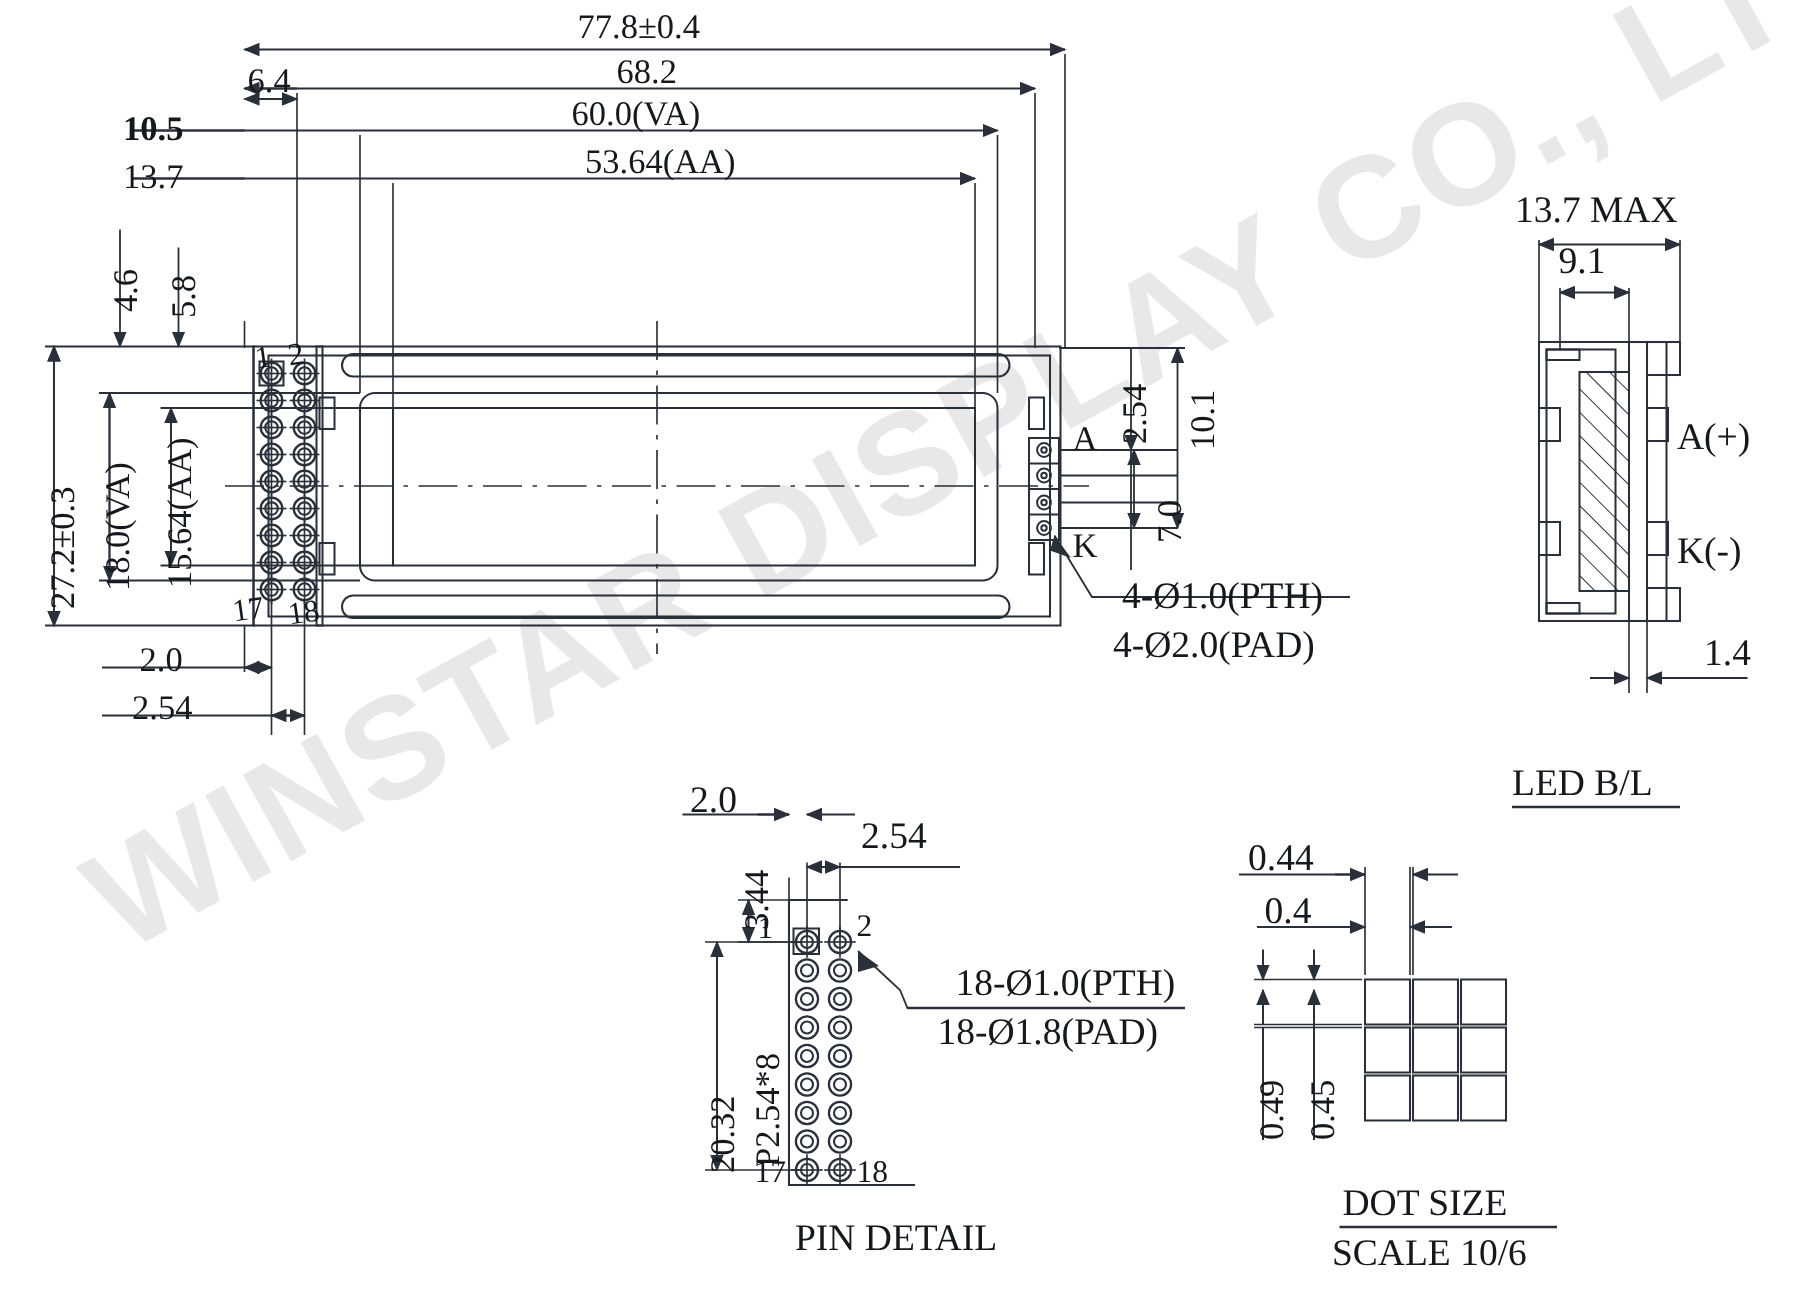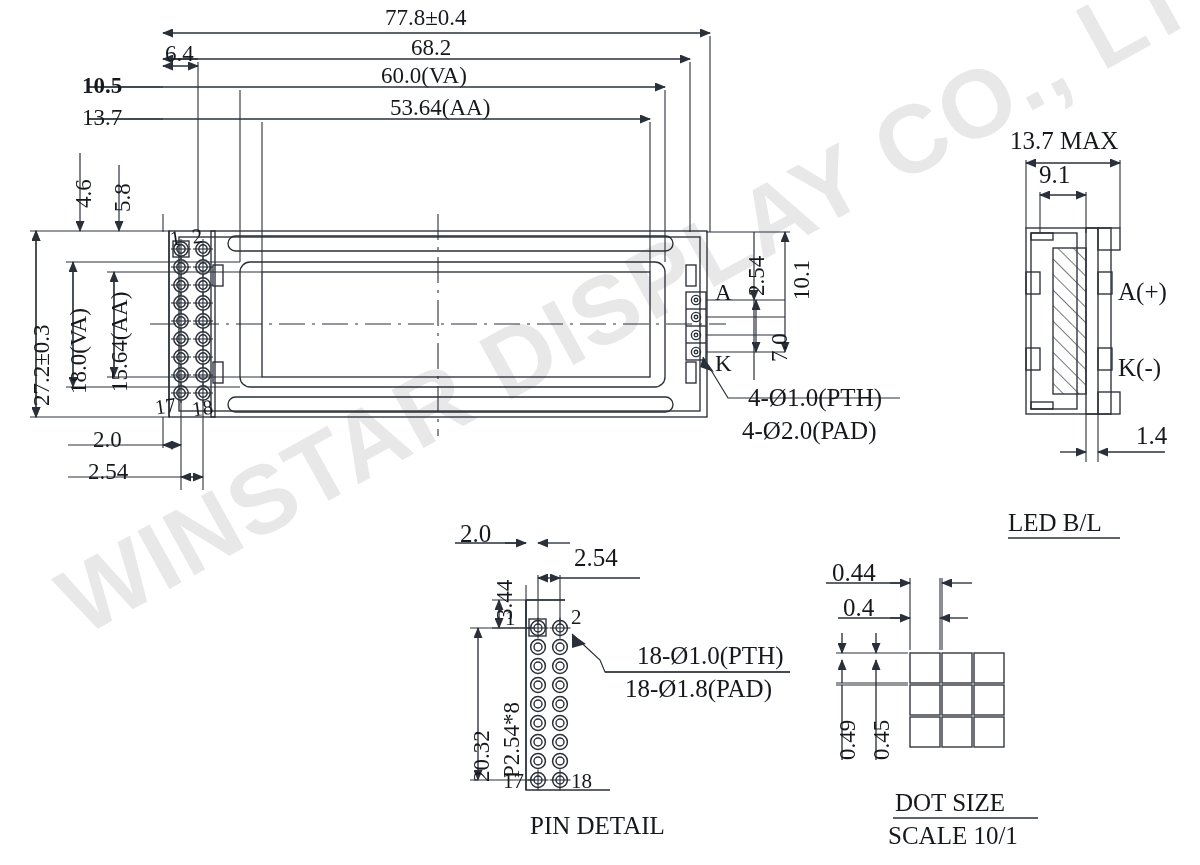--- a/index.html
+++ b/index.html
@@ -396,15 +396,15 @@
   <div class="lbl sm" style="left:571px;top:771px;">18</div>
   <div class="lbl cap" style="left:625px;top:643px;margin-left:12px;">18-Ø1.0(PTH)</div>
   <div class="lbl cap" style="left:625px;top:676px;">18-Ø1.8(PAD)</div>
   <div class="lbl cap" style="left:502px;top:813px;margin-left:28px;">PIN DETAIL</div>
 
   <div class="lbl cap" style="left:832px;top:560px;">0.44</div>
   <div class="lbl cap" style="left:843px;top:595px;">0.4</div>
   <div class="lbl vert" style="left:836px;top:760px;">0.49</div>
   <div class="lbl vert" style="left:870px;top:760px;">0.45</div>
   <div class="lbl cap" style="left:895px;top:790px;">DOT SIZE</div>
-  <div class="lbl cap" style="left:888px;top:823px;">SCALE 10/1</div>
+  <div class="lbl cap" style="left:888px;top:823px;">SCALE 10/6</div>
 
 </div>
 
 </body></html>

